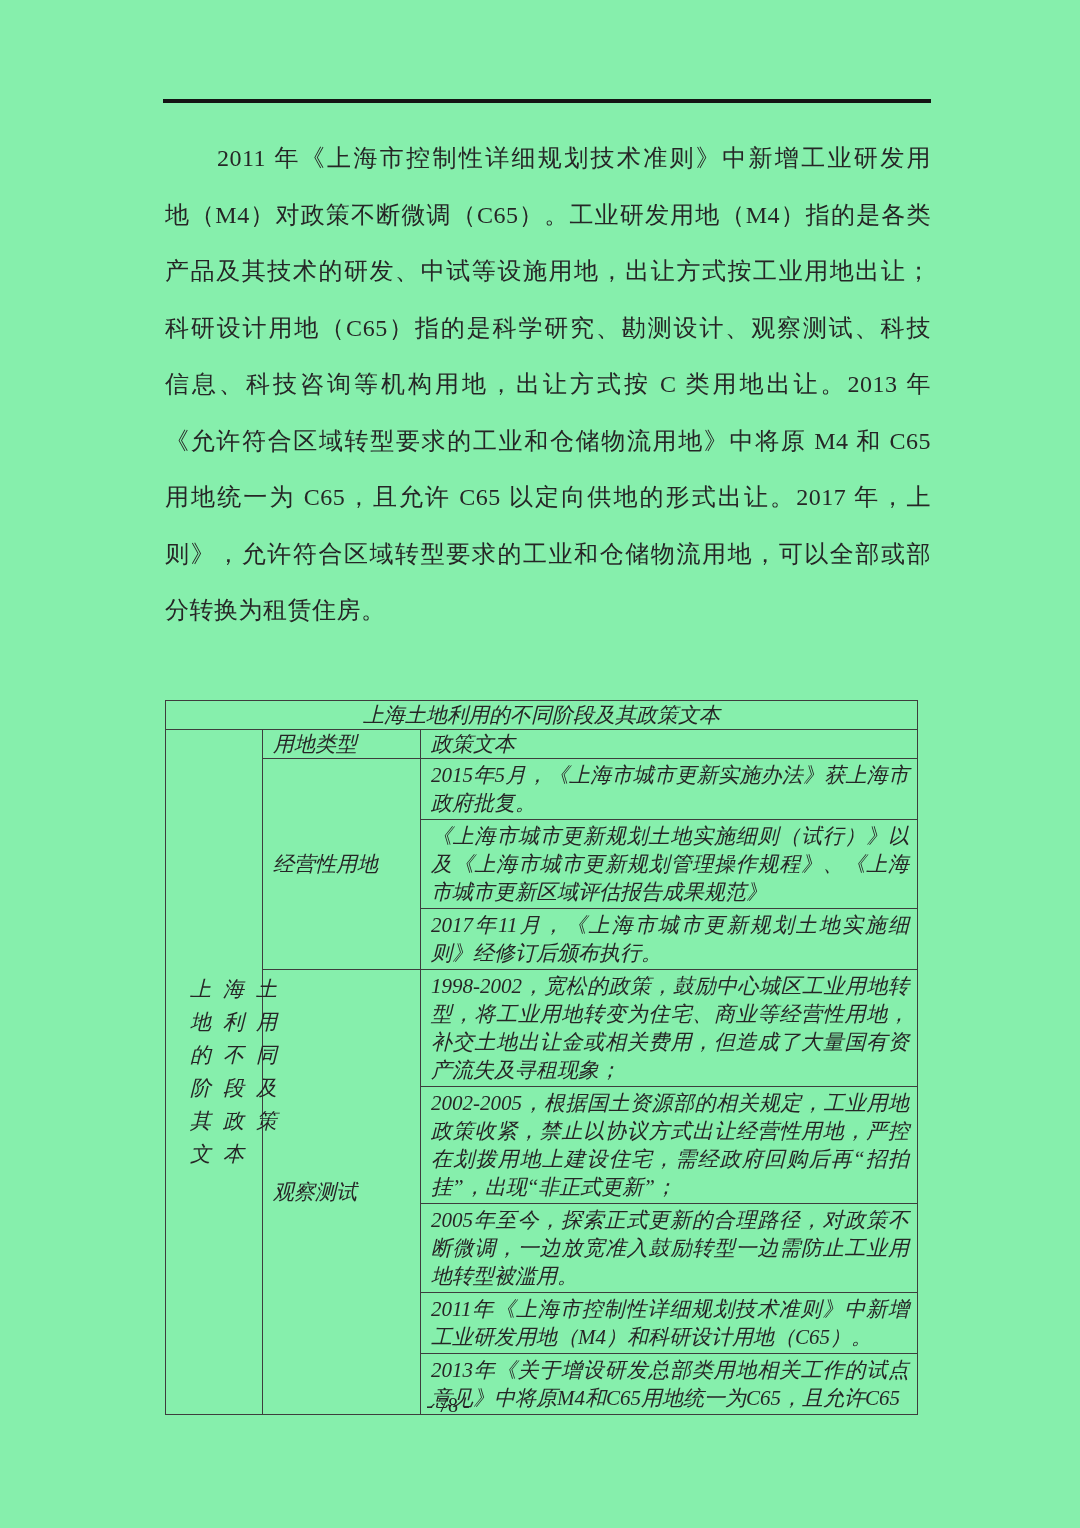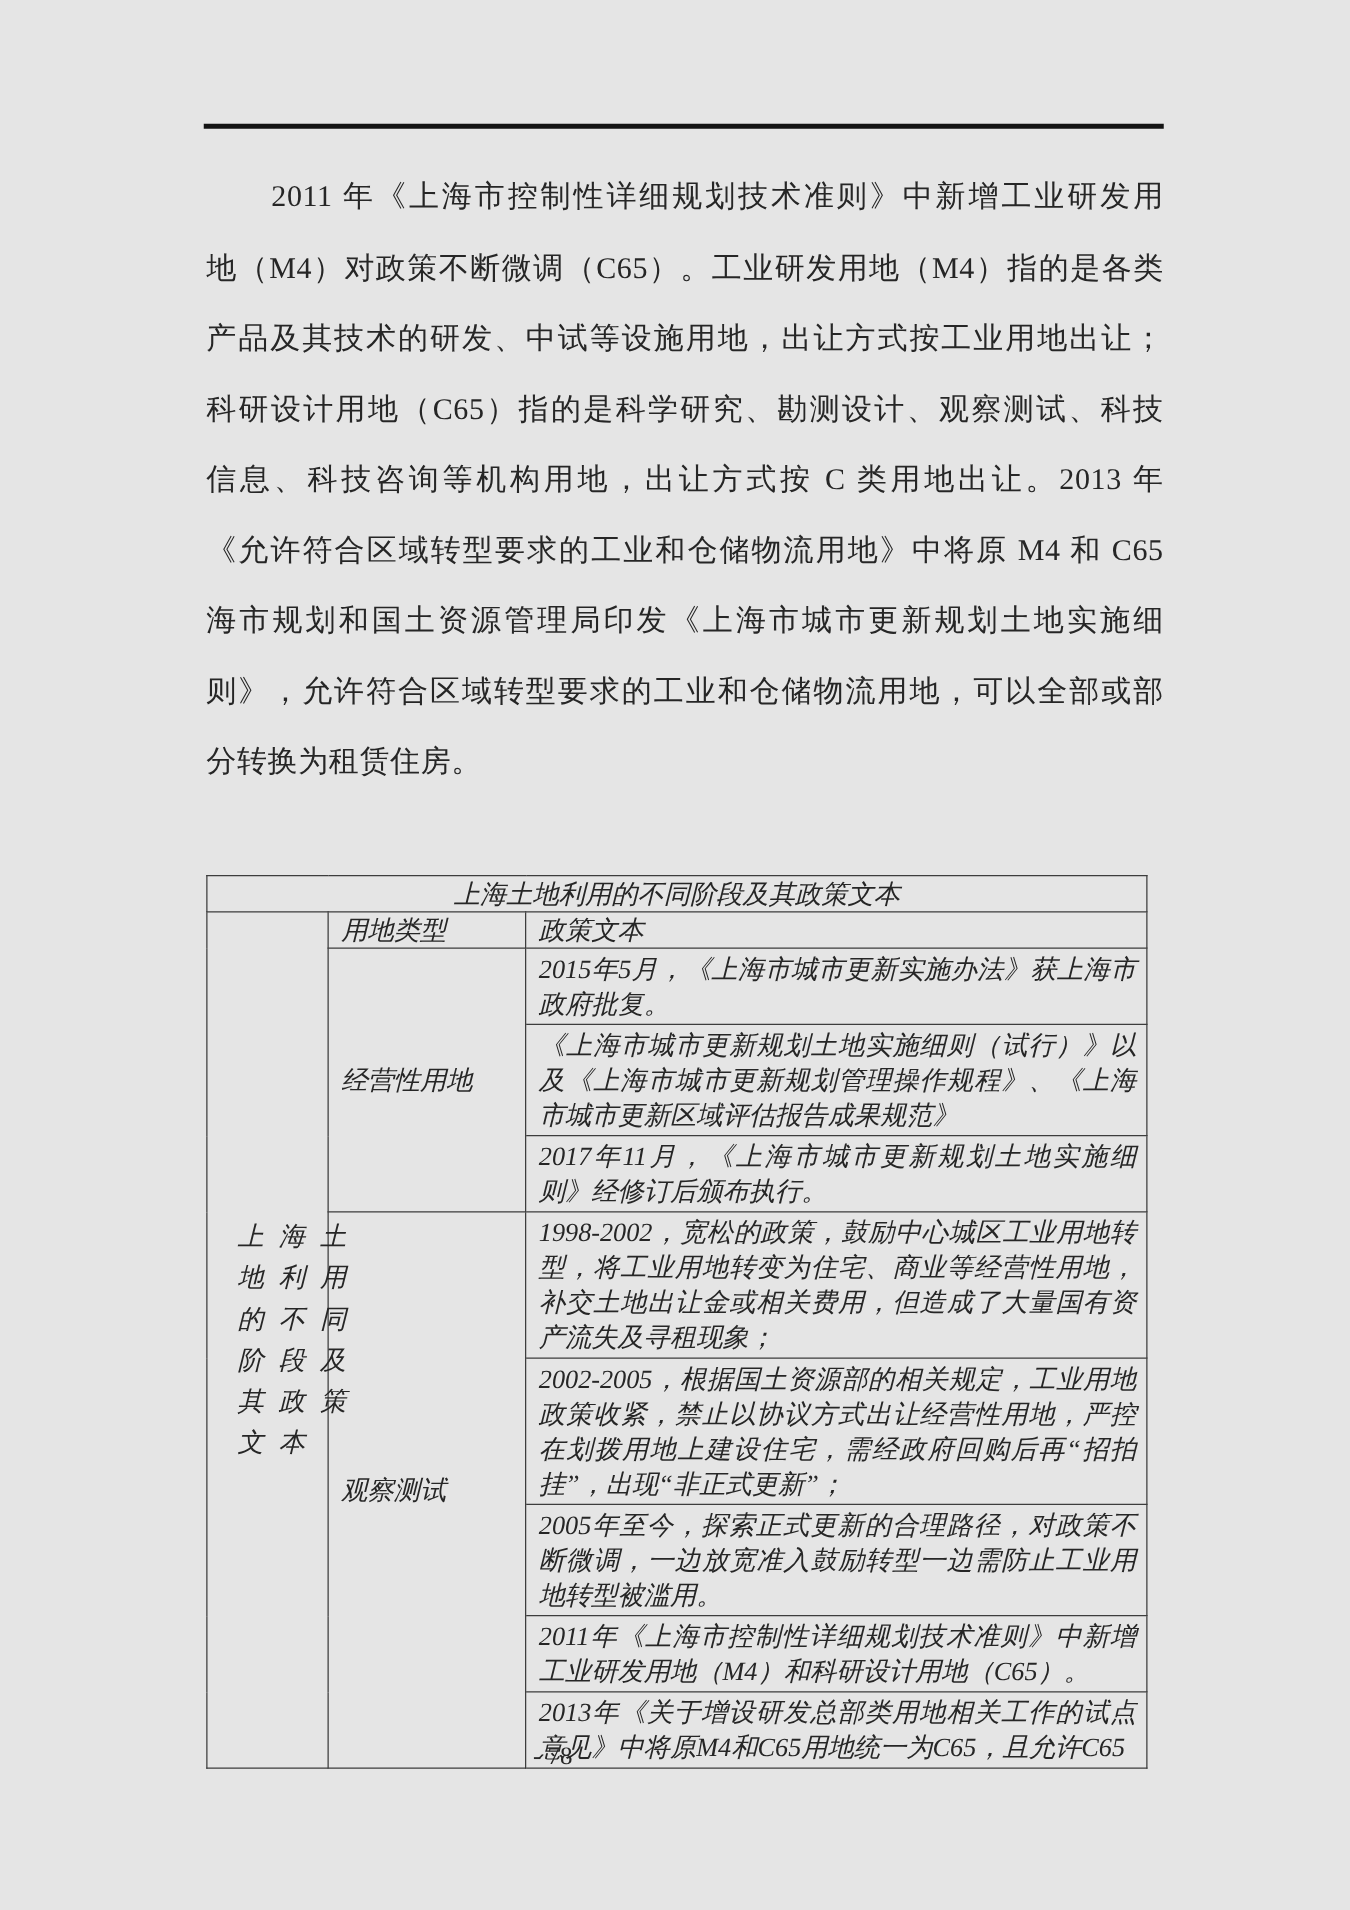--- a/index.html
+++ b/index.html
@@ -4,21 +4,21 @@
 <style>
   html, body {
     margin: 0;
     padding: 0;
     background: #ffffff;
   }
   .page {
     position: relative;
     width: 1080px;
     height: 1528px;
-    background: #e5e5e5;
+    background: #86efac;
     font-family: "Liberation Serif", "DejaVu Serif", serif;
     color: #262626;
     overflow: hidden;
   }
   .top-rule {
     position: absolute;
     left: 163px;
     top: 99px;
     width: 768px;
     height: 4px;
@@ -112,21 +112,21 @@
 
   <div class="top-rule"></div>
 
   <div class="paragraph">
     <div class="para-line">2011 年《上海市控制性详细规划技术准则》中新增工业研发用</div>
     <div class="para-line">地（M4）对政策不断微调（C65）。工业研发用地（M4）指的是各类</div>
     <div class="para-line">产品及其技术的研发、中试等设施用地，出让方式按工业用地出让；</div>
     <div class="para-line">科研设计用地（C65）指的是科学研究、勘测设计、观察测试、科技</div>
     <div class="para-line">信息、科技咨询等机构用地，出让方式按 C 类用地出让。2013 年</div>
     <div class="para-line">《允许符合区域转型要求的工业和仓储物流用地》中将原 M4 和 C65</div>
-    <div class="para-line">海市规划和国土资源管理局印发《上海市城市更新规划土地实施细</div>
+    <div class="para-line">用地统一为 C65，且允许 C65 以定向供地的形式出让。2017 年，上</div>
     <div class="para-line">则》，允许符合区域转型要求的工业和仓储物流用地，可以全部或部</div>
     <div class="para-line">分转换为租赁住房。</div>
   </div>
 
   <table class="policy-table">
     <colgroup>
       <col class="col-left">
       <col class="col-type">
       <col>
     </colgroup>

